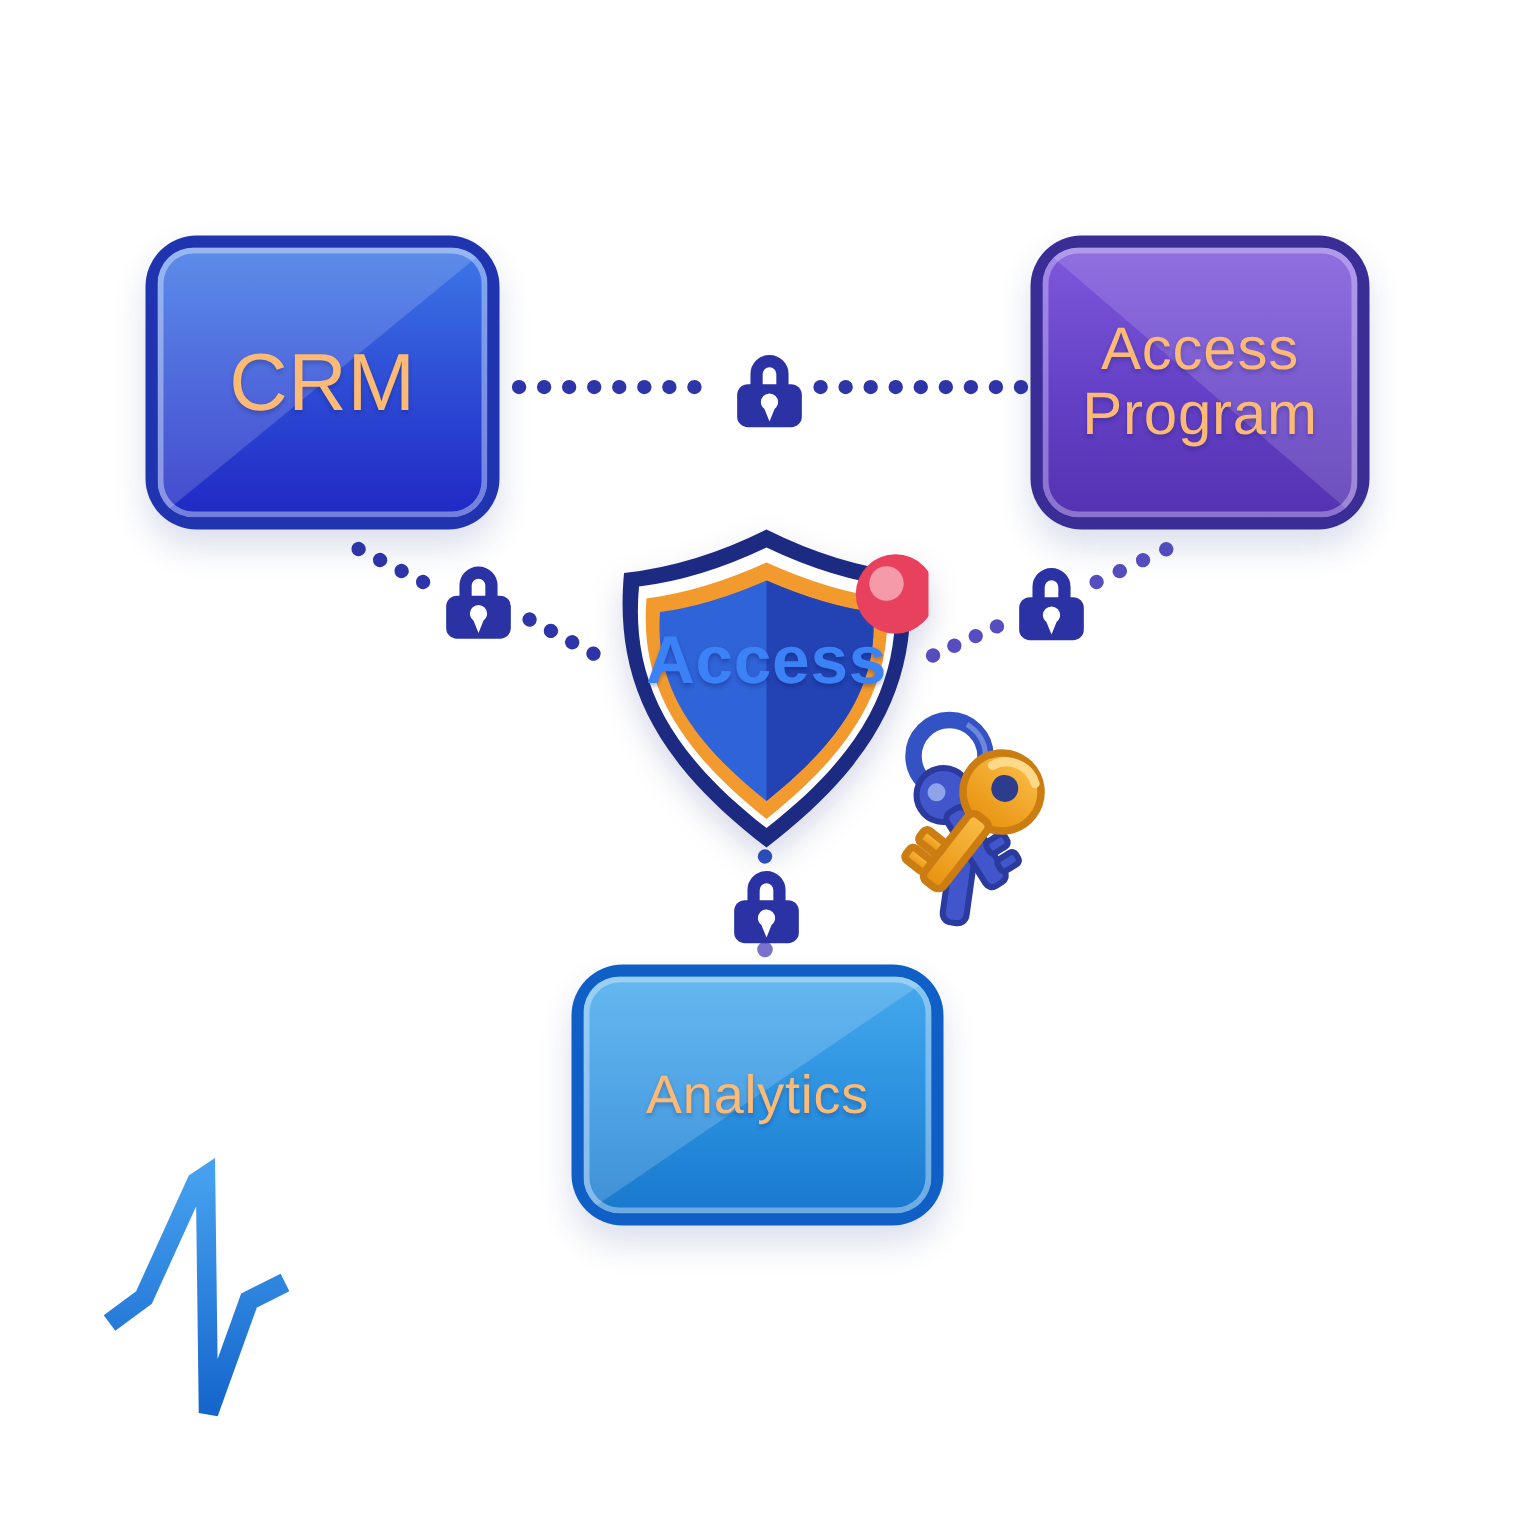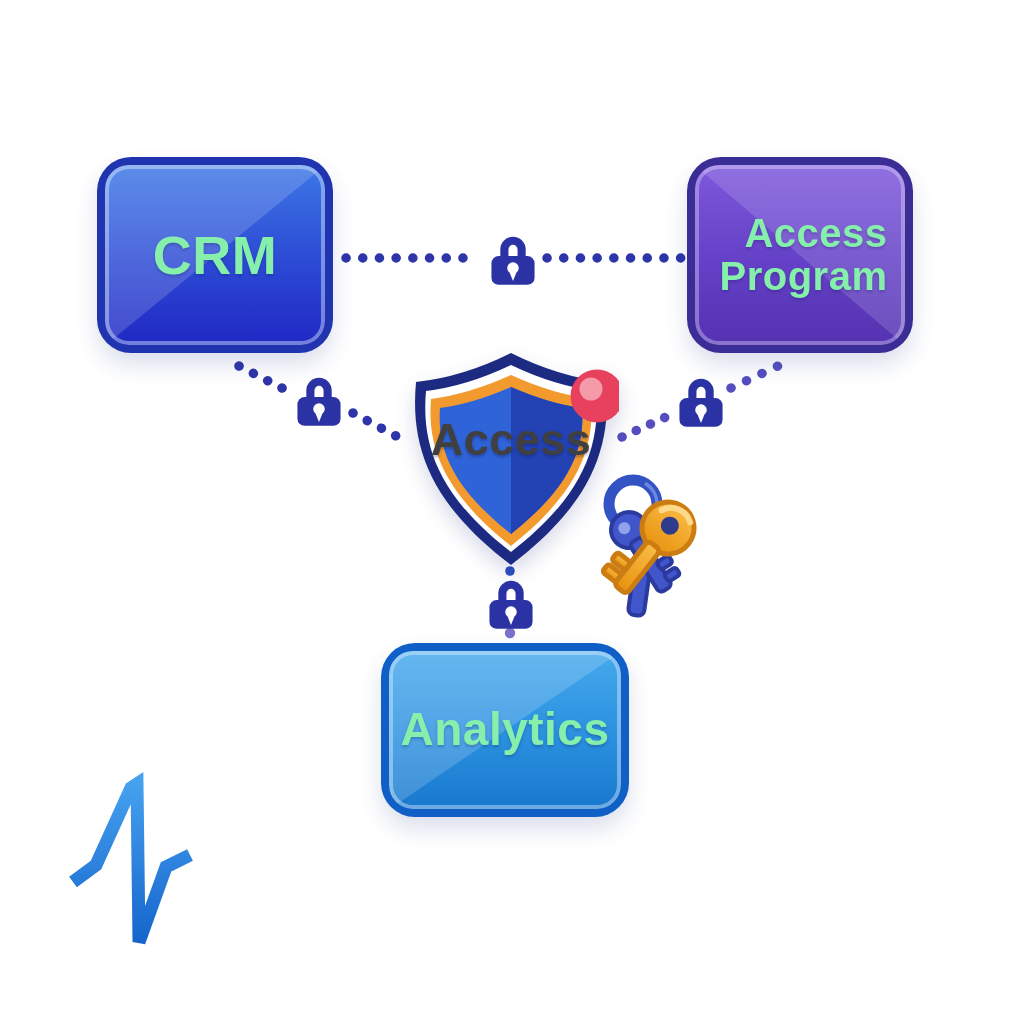--- a/index.html
+++ b/index.html
@@ -41,60 +41,60 @@
     box-shadow: inset 0 0 0 4px rgba(215, 232, 252, 0.45);
   }
   .box .fill::after {
     content: "";
     position: absolute;
     inset: 0;
   }
   .box-label {
     position: relative;
     z-index: 2;
-    color: #86efac;
-    font-weight: bold;
-    text-align: right;
+    color: #fdba74;
+    font-weight: normal;
+    text-align: center;
     text-shadow: 0 2px 3px rgba(10, 20, 80, 0.25);
     letter-spacing: 0.5px;
     line-height: 1.08;
   }
   
   .crm { left: 97px; top: 157px; width: 236px; height: 196px; background: #2134b0; }
   .crm .fill { background: linear-gradient(180deg, #3d77e6 0%, #2c49d4 55%, #2028c4 100%); }
   .crm .fill::after { background: linear-gradient(to top left, rgba(255,255,255,0) 49.7%, rgba(255,255,255,0.16) 50%); }
   .crm .box-label { font-size: 54px; }
   
   .support { left: 687px; top: 157px; width: 226px; height: 196px; background: #3a2d96; }
   .support .fill { background: linear-gradient(180deg, #7e58dc 0%, #6340c6 55%, #5532b0 100%); }
   .support .fill::before { box-shadow: inset 0 0 0 4px rgba(222, 212, 250, 0.4); }
   .support .fill::after { background: linear-gradient(to top right, rgba(255,255,255,0) 49.7%, rgba(255,255,255,0.14) 50%); }
   .support .box-label { font-size: 40px; width: 175px; }
   
   .analytics { left: 381px; top: 643px; width: 248px; height: 174px; background: #0f5fc6; }
   .analytics .fill { background: linear-gradient(180deg, #45a9ec 0%, #2a90df 55%, #1878cd 100%); }
   .analytics .fill::after { background: linear-gradient(to top left, rgba(255,255,255,0) 49.7%, rgba(255,255,255,0.17) 50%); }
-  .analytics .box-label { font-size: 46px; }
+  .analytics .box-label { font-size: 36px; }
 
   
   .shield-wrap {
     position: absolute;
     left: 403px;
     top: 350px;
     width: 216px;
     height: 218px;
     filter: drop-shadow(0 9px 10px rgba(30, 40, 120, 0.18));
   }
   .shield-label {
     position: absolute;
     left: 403px;
     top: 414px;
     width: 216px;
     text-align: center;
-    color: #404040;
+    color: #3b82f6;
     font-weight: bold;
     font-size: 45px;
     letter-spacing: 0.5px;
     text-shadow: 0 2px 3px rgba(10, 20, 80, 0.3);
     z-index: 5;
   }
 
   
   .lock { position: absolute; width: 46px; height: 56px; z-index: 4; }
   .lock-top        { left: 490px; top: 230px; }

